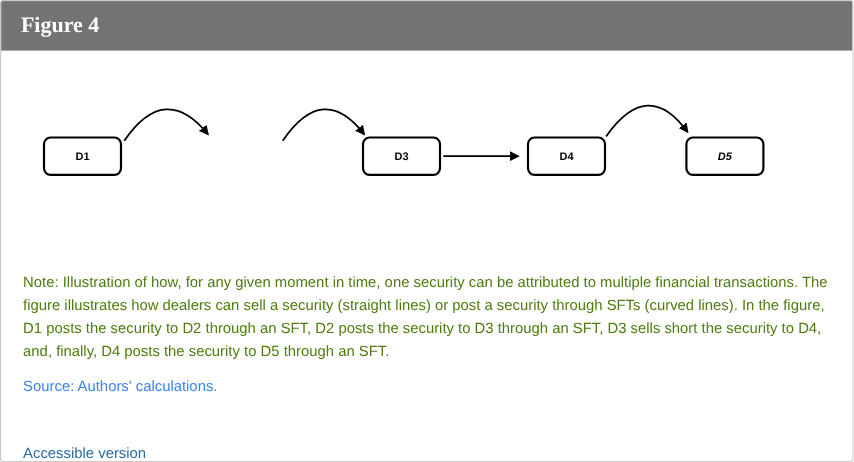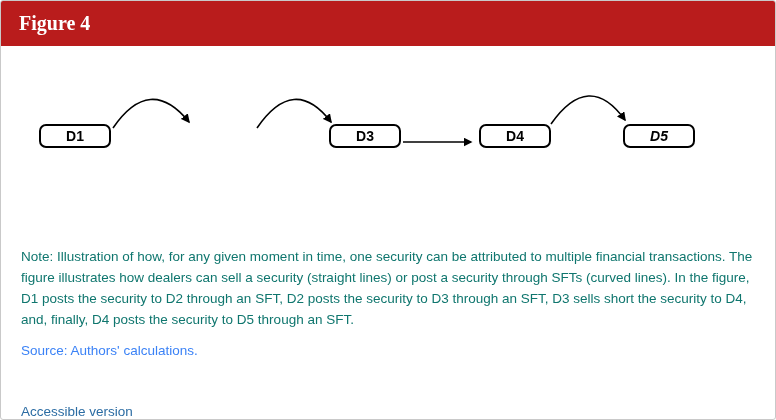--- a/index.html
+++ b/index.html
@@ -30,62 +30,62 @@
   .diagram{
     position:relative;
     width:776px;
     height:188px;
   }
   .arrows{position:absolute;left:0;top:0;}
   .arrow{fill:none;stroke:#000000;stroke-width:1.6;}
   .node{
     position:absolute;
     top:78px;
-    width:72px;height:24px;
+    width:72px;height:36px;
     box-sizing:border-box;
     background:#ffffff;
     border:2px solid #000000;
     border-radius:7px;
     display:flex;align-items:center;justify-content:center;
-    font-size:14px;font-weight:bold;color:#000000;
+    font-size:10px;font-weight:bold;color:#000000;
   }
   .n1{left:38px;}
   .n2{left:186px;}
   .n3{left:328px;}
   .n4{left:478px;}
   .n5{left:622px;font-style:italic;}
   .textblock{
     padding:0 20px;
   }
   .note{
     margin:12px 0 0 0;
     font-size:13.5px;
     line-height:21px;
-    color:#0f766e;
+    color:#4d7c0f;
   }
   .source{
     margin:13px 0 16px 0;
     font-size:13.5px;
     color:#3b82f6;
   }
   .accessible{
     display:inline-block;
     margin-top:30px;
     font-size:13.5px;
     color:#2b6ca3;
     text-decoration:none;
     cursor:pointer;
   }
 </style>
 </head>
 <body>
 
 <div class="card">
 
-  <div class="header" style="background: #b91c1c;">
+  <div class="header" style="background: #737373;">
     <h1>Figure 4</h1>
   </div>
 
   <div class="diagram">
     <svg class="arrows" width="776" height="188" aria-hidden="true">
       <defs>
         <marker id="ah" markerWidth="9" markerHeight="9" refX="7.5" refY="4.5" orient="auto" markerUnits="userSpaceOnUse">
           <path d="M0,0 L9,4.5 L0,9 Z" fill="#000000"></path>
         </marker>
       </defs>

